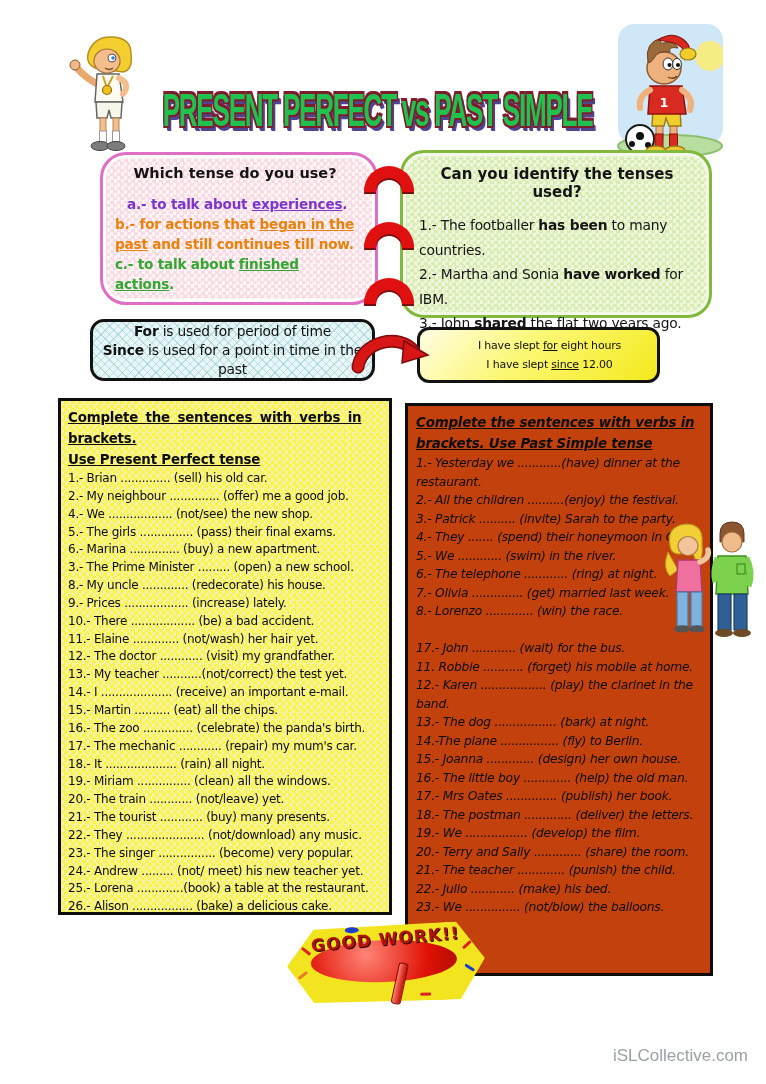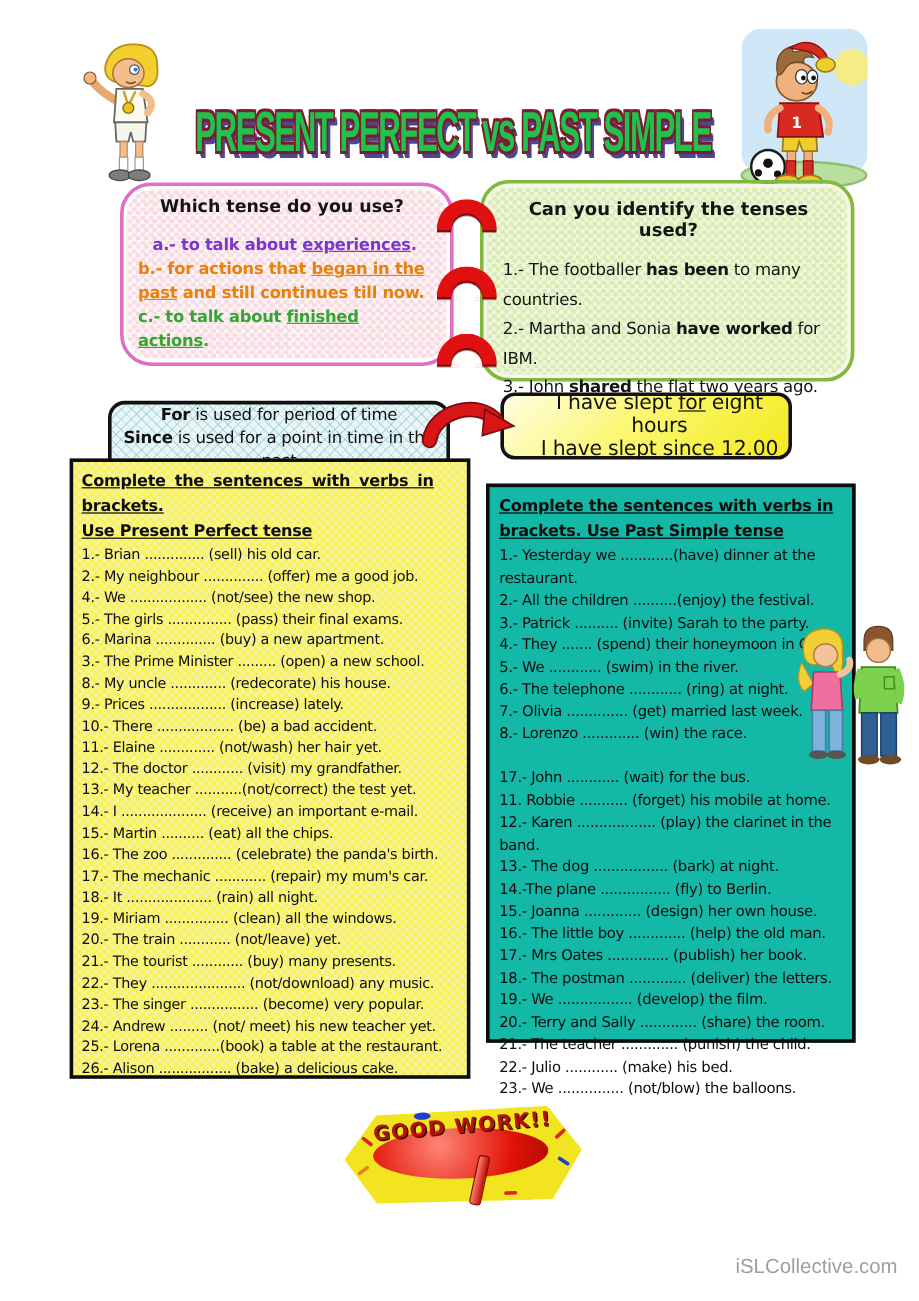--- a/index.html
+++ b/index.html
@@ -30,41 +30,41 @@
     background:conic-gradient(#d9ecb2 25%,#eff6de 0 50%,#d9ecb2 0 75%,#eff6de 0) 0 0/7px 7px;
     box-shadow:inset 0 0 0 3px #f3f8e8;padding:12px 14px 6px 16px;}
   .identify-title{text-align:center;font-weight:700;font-size:15px;margin-bottom:12px;color:#141414;}
   .identify-row{font-size:13.8px;line-height:24.5px;letter-spacing:-0.2px;color:#141414;}
 
   
   .arch{position:absolute;width:50px;height:26px;border:12px solid #e01010;border-bottom:none;
     border-radius:26px 26px 0 0;box-sizing:border-box;filter:drop-shadow(0 2px 0 #7a0d0d);z-index:3;}
 
   
-  .forsince-box{position:absolute;left:90px;top:334px;width:285px;height:62px;box-sizing:border-box;
+  .forsince-box{position:absolute;left:90px;top:319px;width:285px;height:62px;box-sizing:border-box;
     border:3.5px solid #121212;border-radius:14px;
     background:
       repeating-linear-gradient(45deg,rgba(110,185,195,.38) 0 1px,transparent 1px 6px),
       repeating-linear-gradient(-45deg,rgba(110,185,195,.38) 0 1px,transparent 1px 6px),#e9f6f7;
     display:flex;flex-direction:column;justify-content:center;text-align:center;}
   .fs-row{font-size:13.8px;line-height:19px;letter-spacing:-0.2px;}
 
   .slept-box{position:absolute;left:417px;top:327px;width:243px;height:56px;box-sizing:border-box;
     border:3.5px solid #121212;border-radius:12px;
     background:linear-gradient(135deg,#fffde4 0%,#fbf772 45%,#f4ea1e 100%);
     display:flex;flex-direction:column;justify-content:center;text-align:center;}
-  .slept-row{font-size:17px;line-height:19px;letter-spacing:-0.2px;padding-left:22px;}
+  .slept-row{font-size:11px;line-height:19px;letter-spacing:-0.2px;padding-left:22px;}
 
   .arrow-svg{position:absolute;left:350px;top:329px;width:82px;height:48px;z-index:4;}
 
   
   .panel{position:absolute;box-sizing:border-box;border:3px solid #0c0c0c;}
-  .pp-panel{left:58px;top:382px;width:334px;height:517px;padding:6px 7px;
+  .pp-panel{left:58px;top:398px;width:334px;height:517px;padding:6px 7px;
     background:conic-gradient(#f8f351 25%,#f6f2a0 0 50%,#f8f351 0 75%,#f6f2a0 0) 0 0/7px 7px;}
-  .ps-panel{left:405px;top:403px;width:308px;height:466px;padding:6px 8px;background:#14b8a6;}
+  .ps-panel{left:405px;top:403px;width:308px;height:573px;padding:6px 8px;background:#c2410c;font-style:italic;}
   .hdr{font-weight:700;text-decoration:underline;font-size:13.4px;line-height:21px;
     letter-spacing:-0.2px;color:#0d0d0d;}
   .pp-panel .hdr.l1{word-spacing:3px;}
   .pp-row{font-size:12px;line-height:17.85px;letter-spacing:-0.25px;color:#0d0d0d;}
   .ps-row{font-size:12.3px;line-height:18.5px;letter-spacing:-0.25px;color:#0d0d0d;}
 
   .couple{left:658px;top:512px;width:108px;height:128px;z-index:6;}
 
   
   .goodwork{position:absolute;left:287px;top:924px;width:198px;height:78px;transform:rotate(-2deg);}

